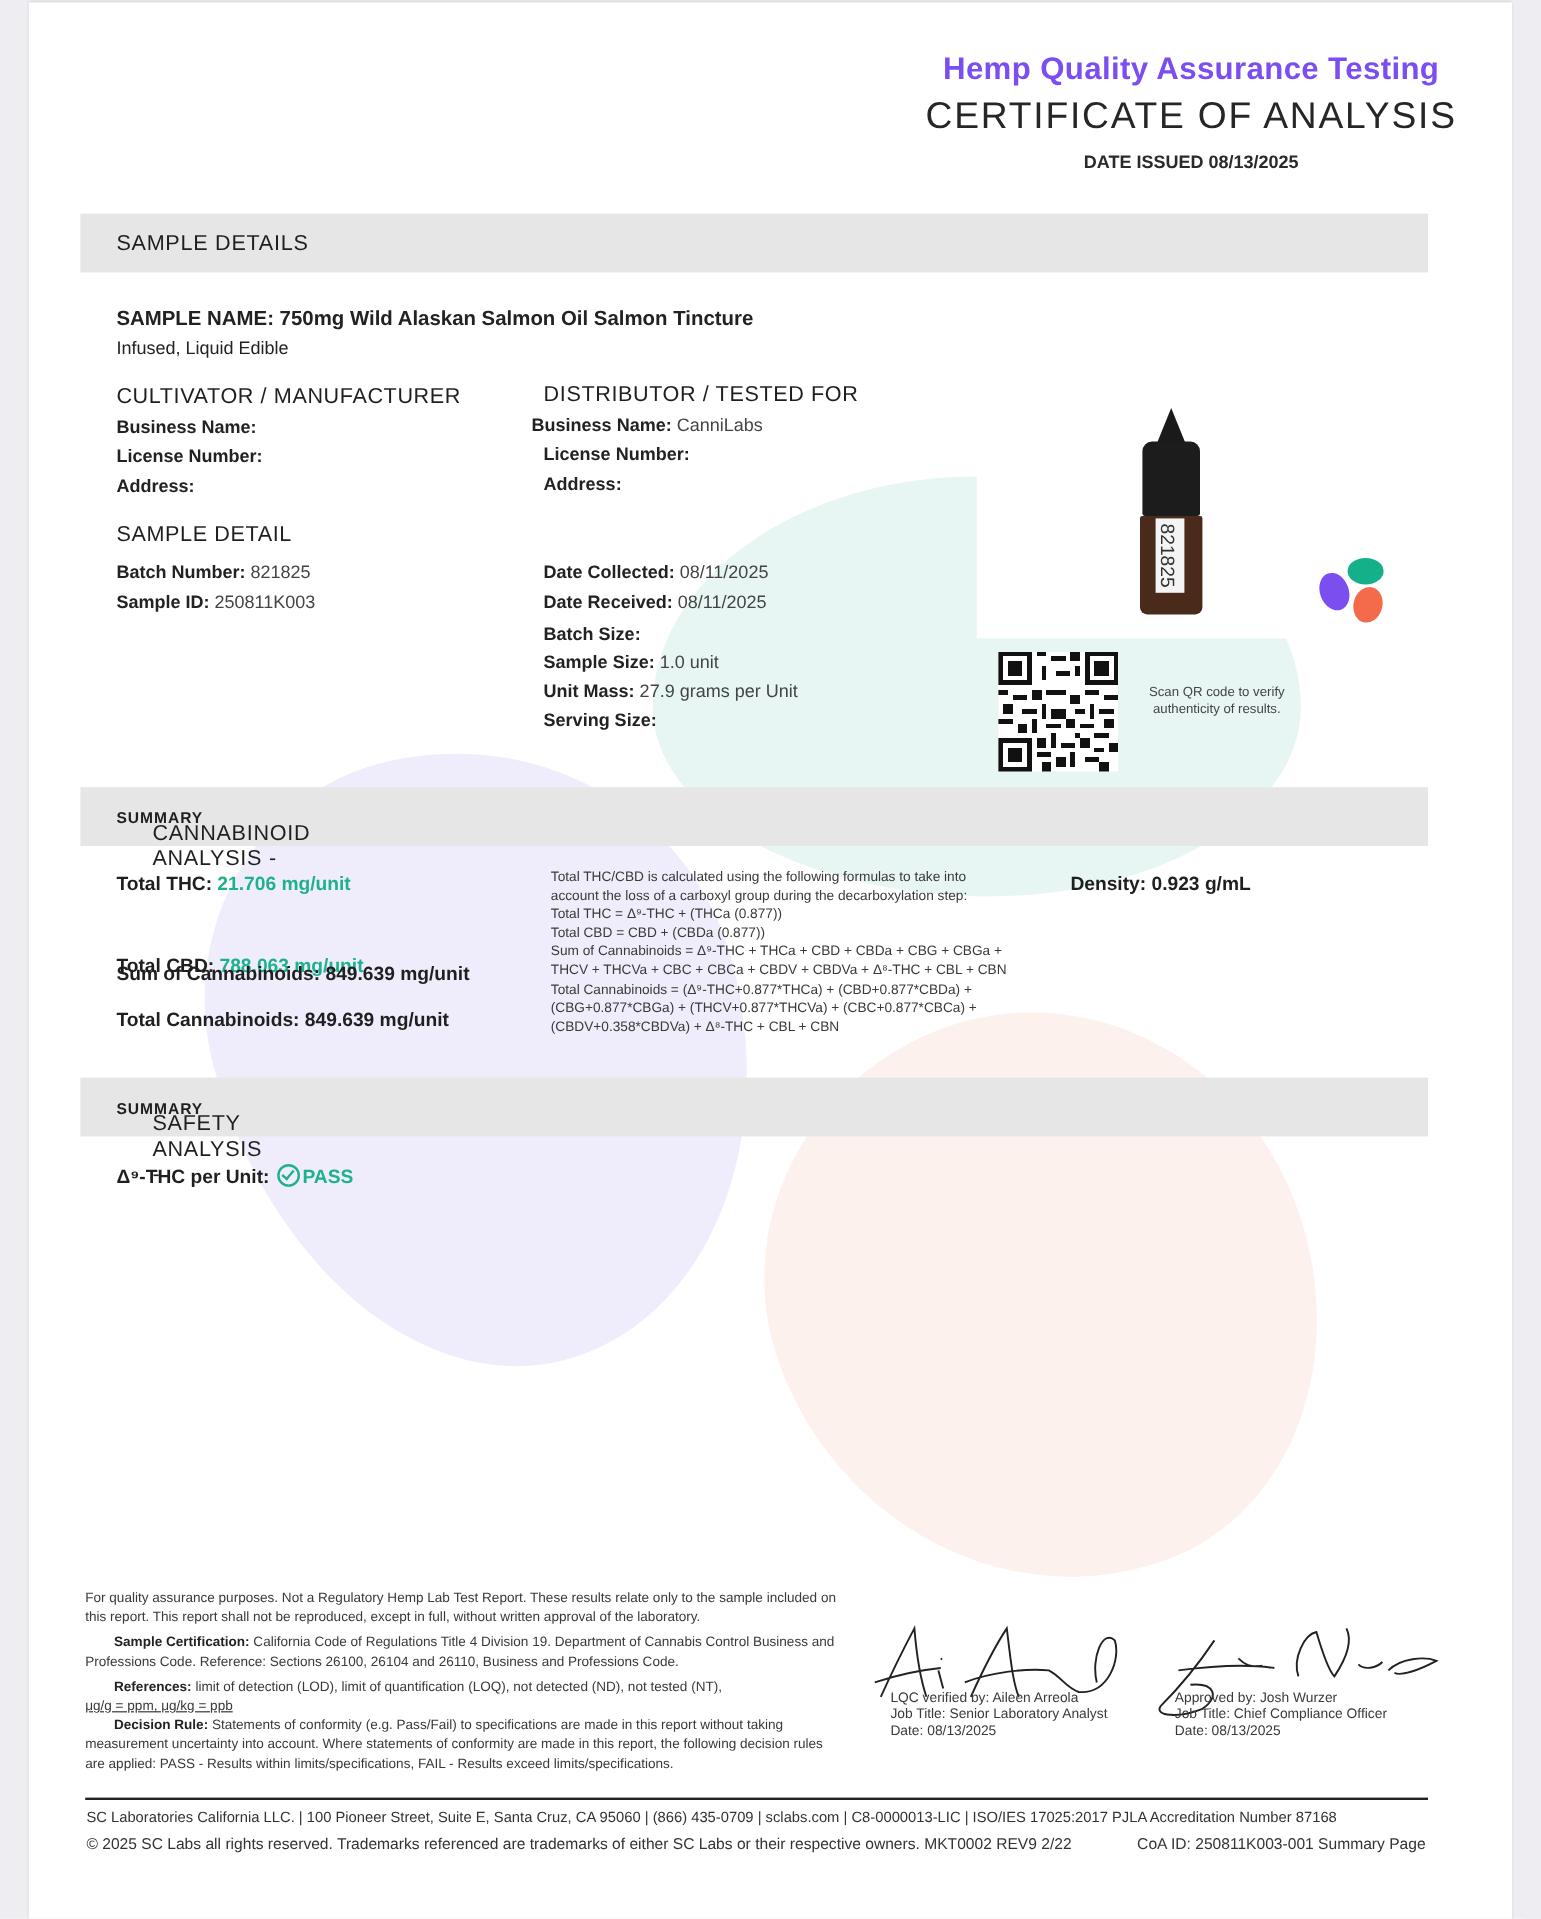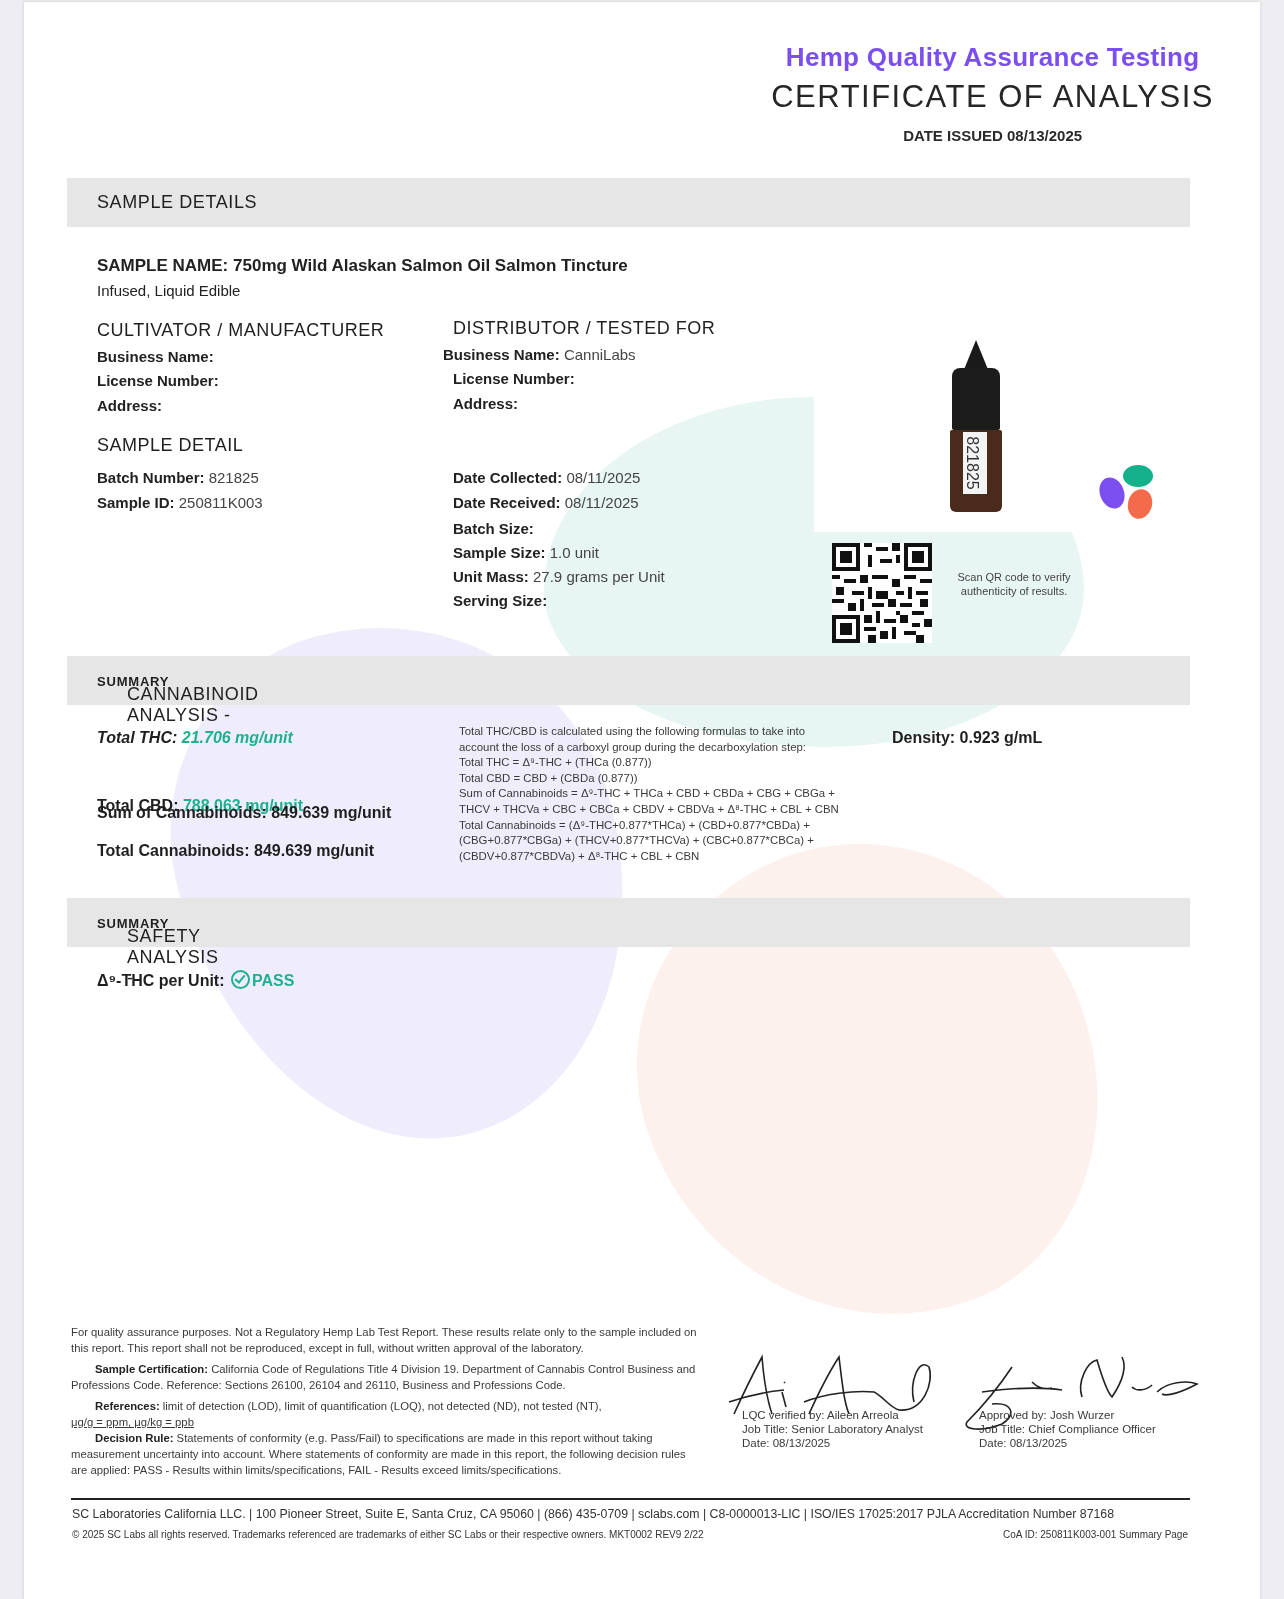--- a/index.html
+++ b/index.html
@@ -70,21 +70,21 @@
   .footnote { left:47px; top:1322px; width:630px; font-size:11.3px; color:#3a3a3a; line-height:16px; }
   .footnote p { margin:0 0 5px 0; }
   .footnote b { color:#222;margin-left:24px; }
   .refs-unit { text-decoration:underline; }
 
   .sig { position:absolute; z-index:1; font-size:11.5px; color:#3a3a3a; line-height:14px; }
   .sig svg { position:absolute; }
 
   .bottom-rule { position:absolute; left:47px; top:1496px; width:1119px; height:2px; background:#222; z-index:1; }
   .foot1 { left:48px; top:1505px; font-size:12.3px; color:#333; white-space:nowrap; }
-  .foot2 { left:48px; top:1527px; font-size:10px; color:#333; white-space:nowrap; width:1116px; }
+  .foot2 { left:48px; top:1527px; font-size:13px; color:#333; white-space:nowrap; width:1116px; }
   .foot2 .right { position:absolute; right:0; top:0; }
 </style>
 </head>
 <body>
 
 <div class="page">
 
   <div class="bg-shape bg-green"></div>
   <div class="bg-shape bg-green-mask"></div>
   <div class="bg-shape bg-purple"></div>
@@ -246,21 +246,21 @@
           <rect x="20" y="20" width="2" height="1"></rect>
       </g>
     </svg>
   </div>
   <div class="layer qr-caption">Scan QR code to verify authenticity of results.</div>
 
   <div class="section-bar" style="top:654px;">
     <span><span>CANNABINOID ANALYSIS -</span> <small>SUMMARY</small></span>
   </div>
 
-  <div class="metric" style="top:727px;font-style:italic;">
+  <div class="metric" style="top:727px;">
     <span>Total THC:</span>
     <span class="g">21.706 mg/unit</span>
   </div>
   <div class="metric" style="top:795px;">
     <span>Total CBD:</span>
     <span class="g">788.063 mg/unit</span>
   </div>
   <div class="metric" style="top:802px;">
     <span>Sum of Cannabinoids:</span>
     <span>849.639 mg/unit</span>
@@ -272,21 +272,21 @@
 
   <div class="layer formula">
     <div>Total THC/CBD is calculated using the following formulas to take into</div>
     <div>account the loss of a carboxyl group during the decarboxylation step:</div>
     <div>Total THC = Δ⁹-THC + (THCa (0.877))</div>
     <div>Total CBD = CBD + (CBDa (0.877))</div>
     <div>Sum of Cannabinoids = Δ⁹-THC + THCa + CBD + CBDa + CBG + CBGa +</div>
     <div>THCV + THCVa + CBC + CBCa + CBDV + CBDVa + Δ⁸-THC + CBL + CBN</div>
     <div>Total Cannabinoids = (Δ⁹-THC+0.877*THCa) + (CBD+0.877*CBDa) +</div>
     <div>(CBG+0.877*CBGa) + (THCV+0.877*THCVa) + (CBC+0.877*CBCa) +</div>
-    <div>(CBDV+0.877*CBDVa) + Δ⁸-THC + CBL + CBN</div>
+    <div>(CBDV+0.358*CBDVa) + Δ⁸-THC + CBL + CBN</div>
   </div>
 
   <div class="layer density">
     <span>Density:</span>
     <span>0.923 g/mL</span>
   </div>
 
   <div class="section-bar" style="top:896px;">
     <span><span>SAFETY ANALYSIS -</span> <small>SUMMARY</small></span>
   </div>

